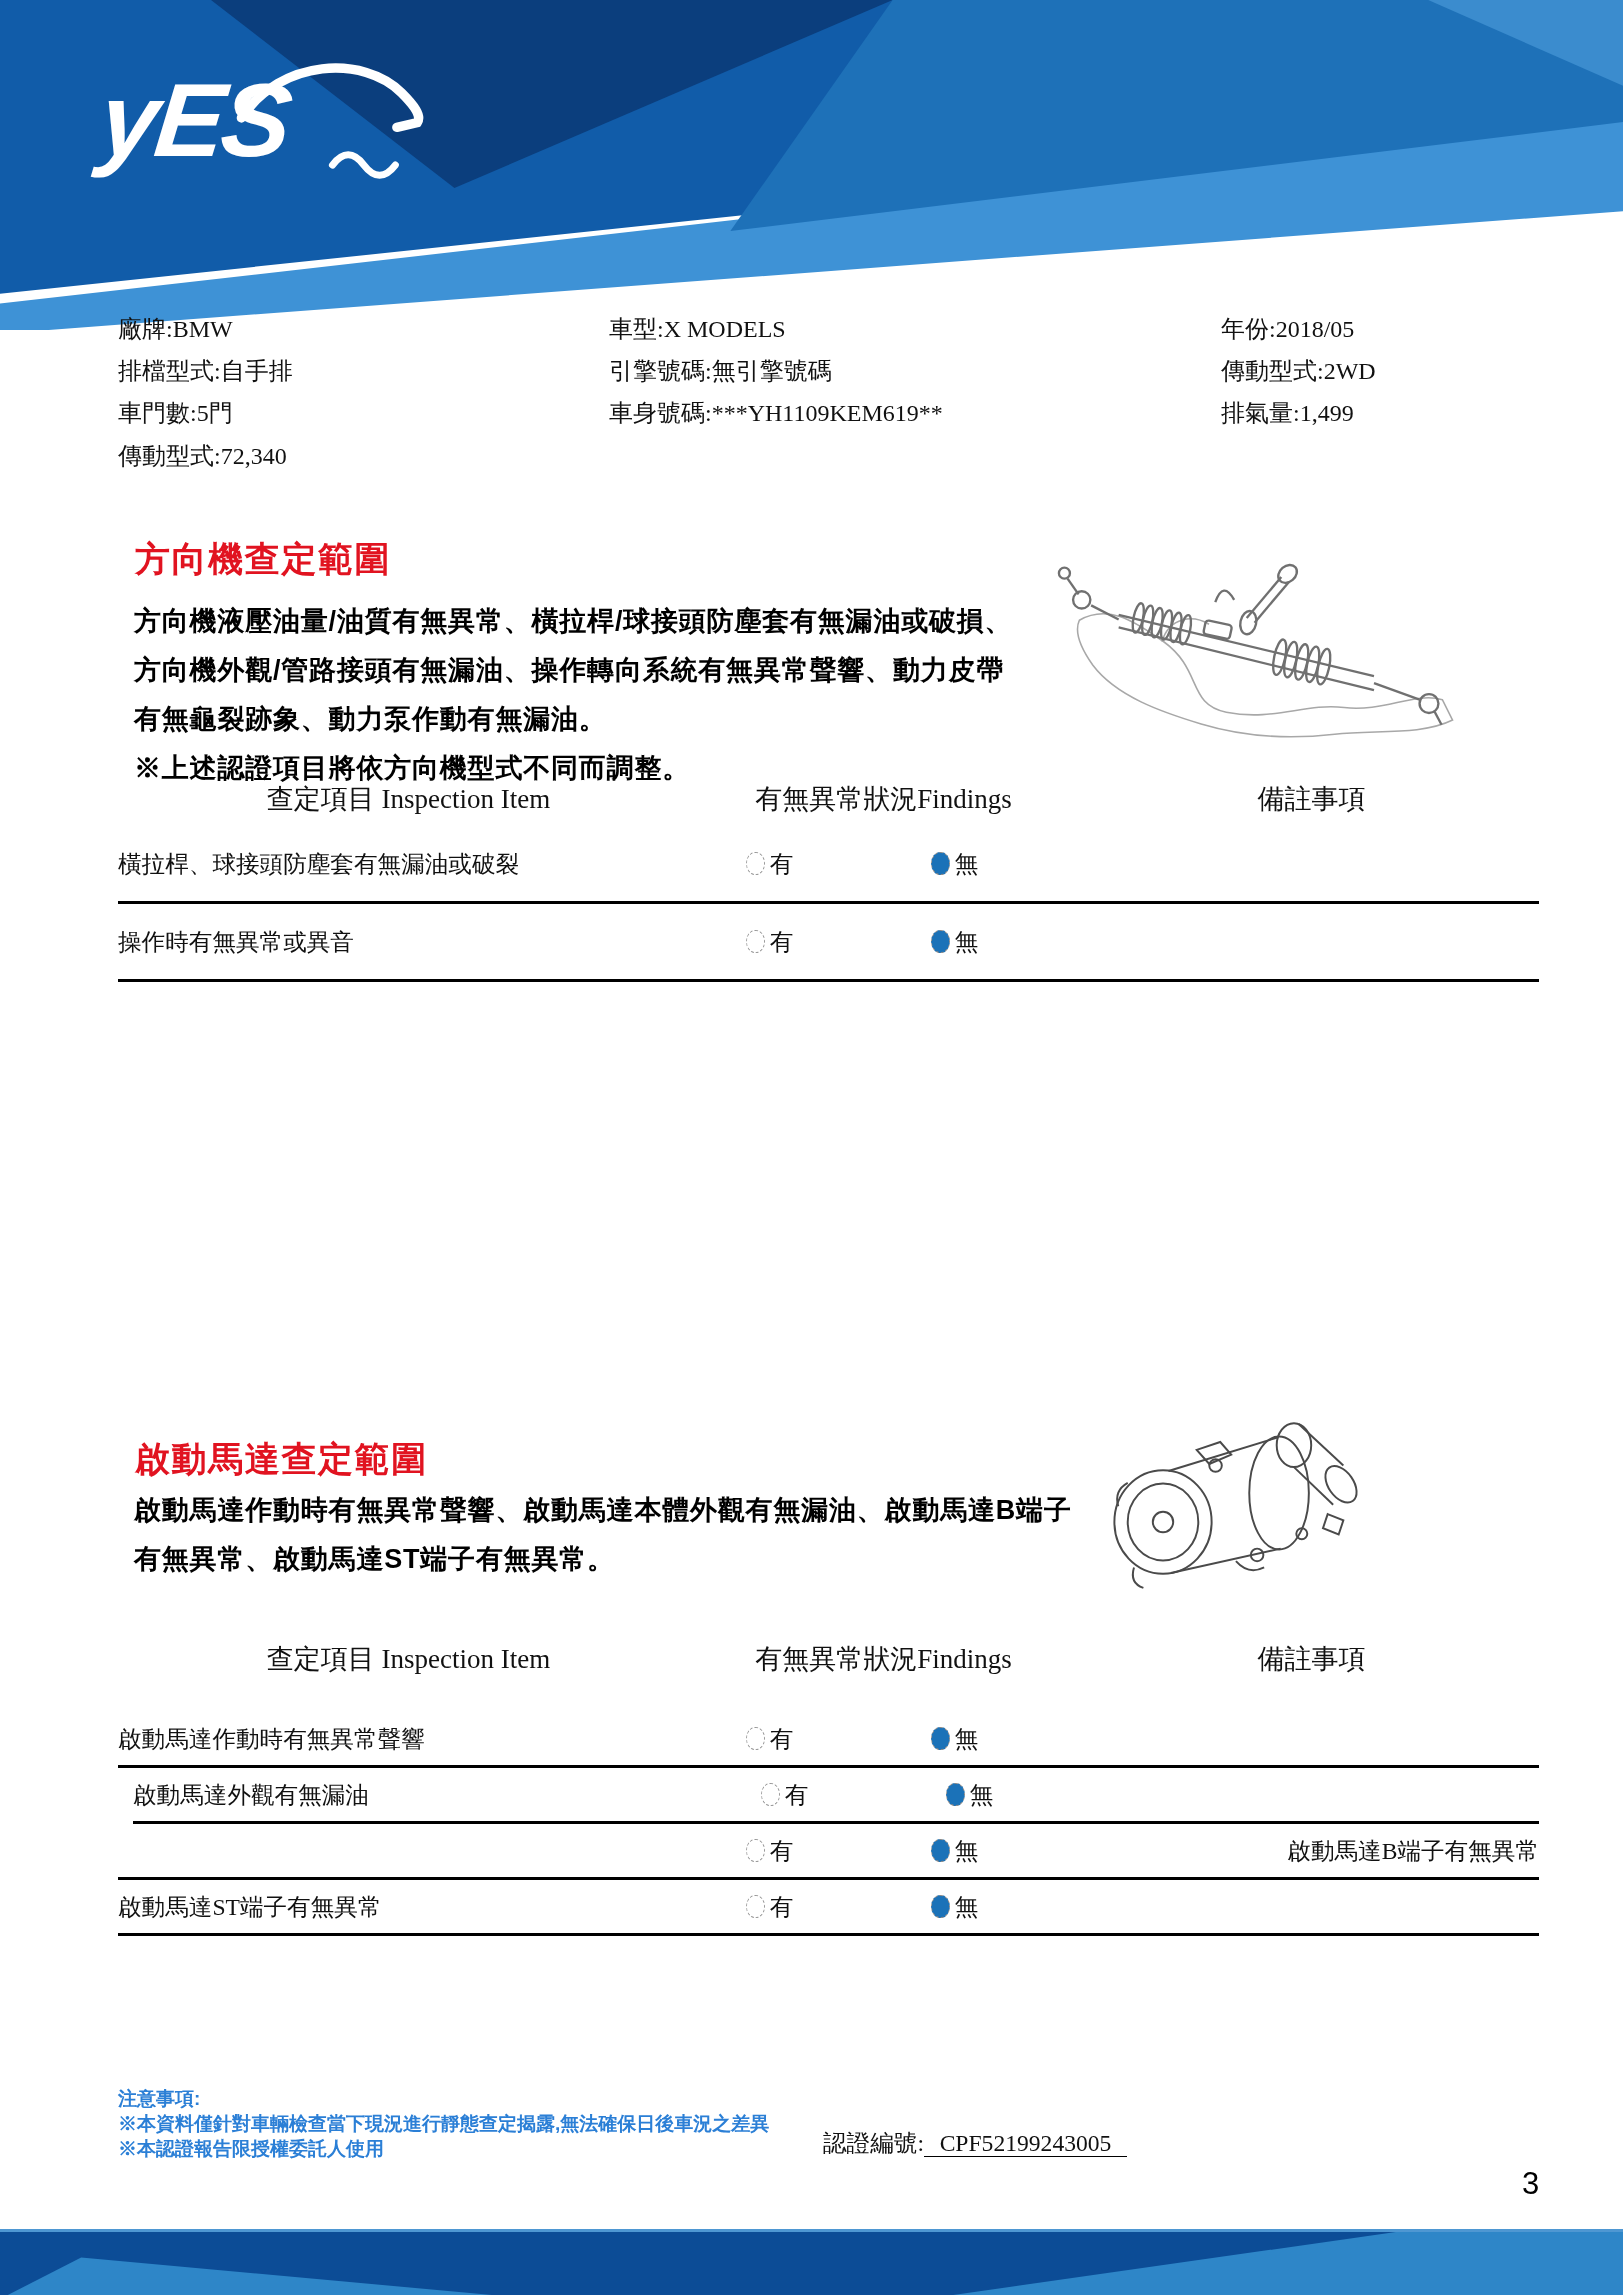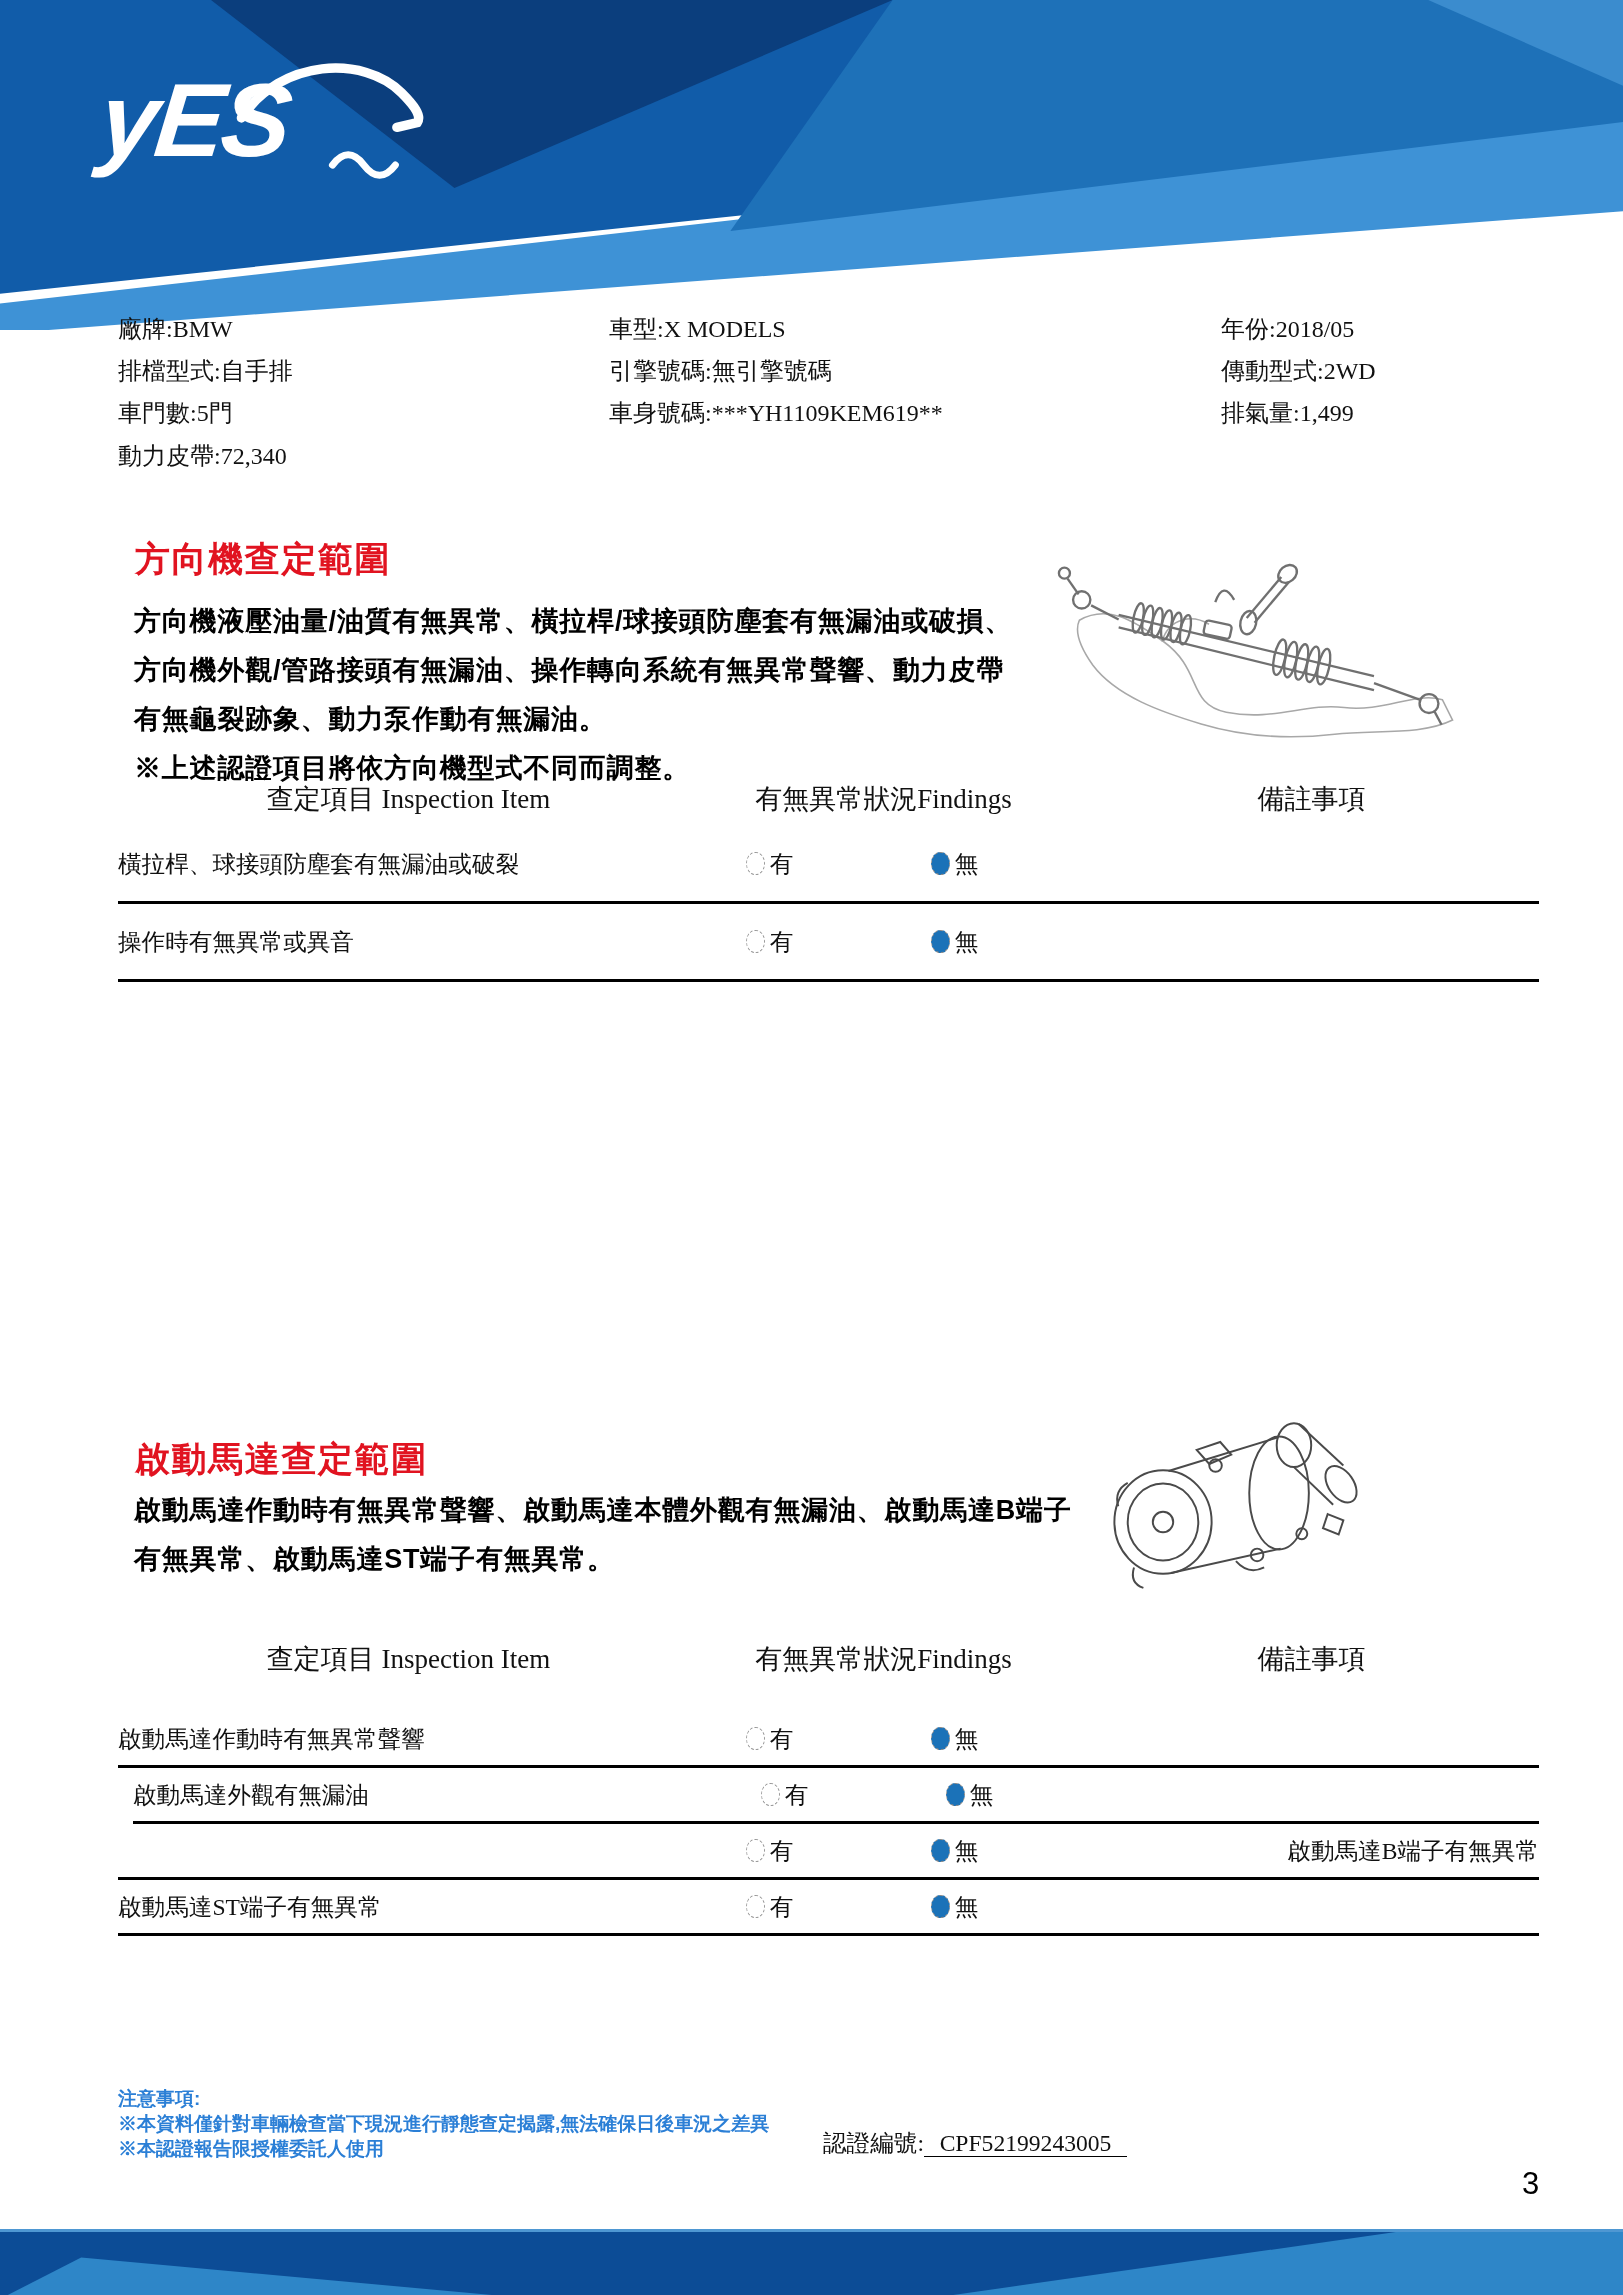--- a/index.html
+++ b/index.html
@@ -64,21 +64,21 @@
       <path d="M12,98 C62,22 168,18 216,66 C232,82 242,95 236,104 L210,110" fill="none" stroke="#ffffff" stroke-width="12" stroke-linecap="round"></path>
       <path d="M128,158 q20,-26 40,0 q20,26 40,0" fill="none" stroke="#ffffff" stroke-width="9" stroke-linecap="round"></path>
     </svg>
   </div>
 </div>
 
 <div>
   <div class="info-cell" style="left:118px;top:313px">廠牌:BMW</div>
   <div class="info-cell" style="left:118px;top:355px">排檔型式:自手排</div>
   <div class="info-cell" style="left:118px;top:397px">車門數:5門</div>
-  <div class="info-cell" style="left:118px;top:440px">動力皮帶:72,340</div>
+  <div class="info-cell" style="left:118px;top:440px">傳動型式:72,340</div>
   <div class="info-cell" style="left:609px;top:313px">車型:X MODELS</div>
   <div class="info-cell" style="left:609px;top:355px">引擎號碼:無引擎號碼</div>
   <div class="info-cell" style="left:609px;top:397px">車身號碼:***YH1109KEM619**</div>
   <div class="info-cell" style="left:1221px;top:313px">年份:2018/05</div>
   <div class="info-cell" style="left:1221px;top:355px">傳動型式:2WD</div>
   <div class="info-cell" style="left:1221px;top:397px">排氣量:1,499</div>
 </div>
 
 <div class="sec-title" style="left:135px;top:536px">方向機查定範圍</div>
 <div class="sec-desc" style="left:134px;top:597px;width:1021px">方向機液壓油量/油質有無異常、橫拉桿/球接頭防塵套有無漏油或破損、

